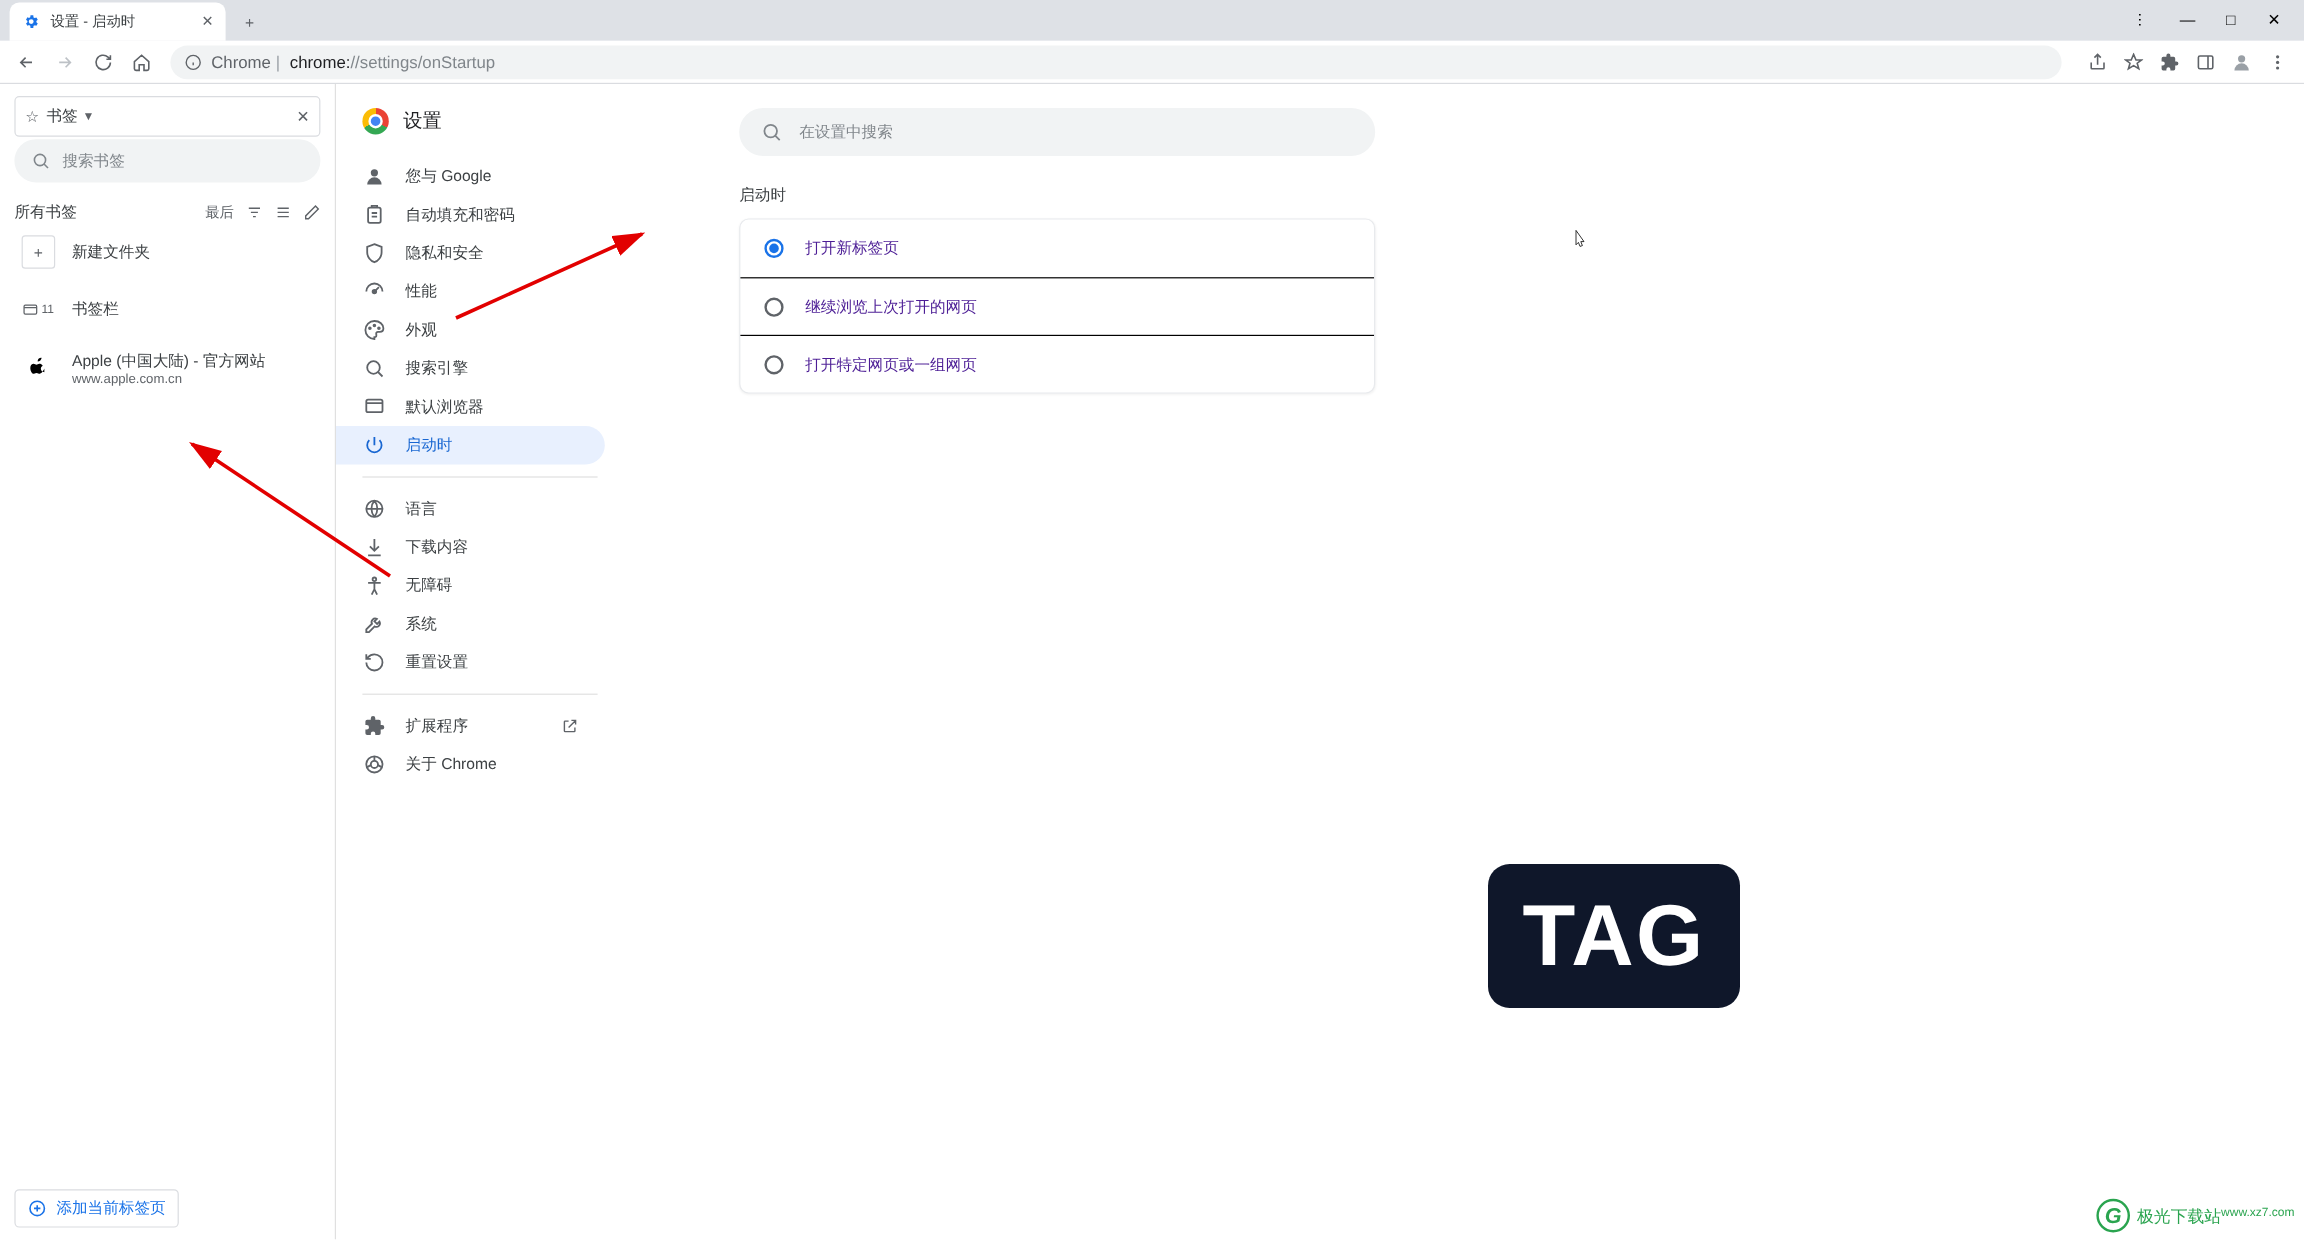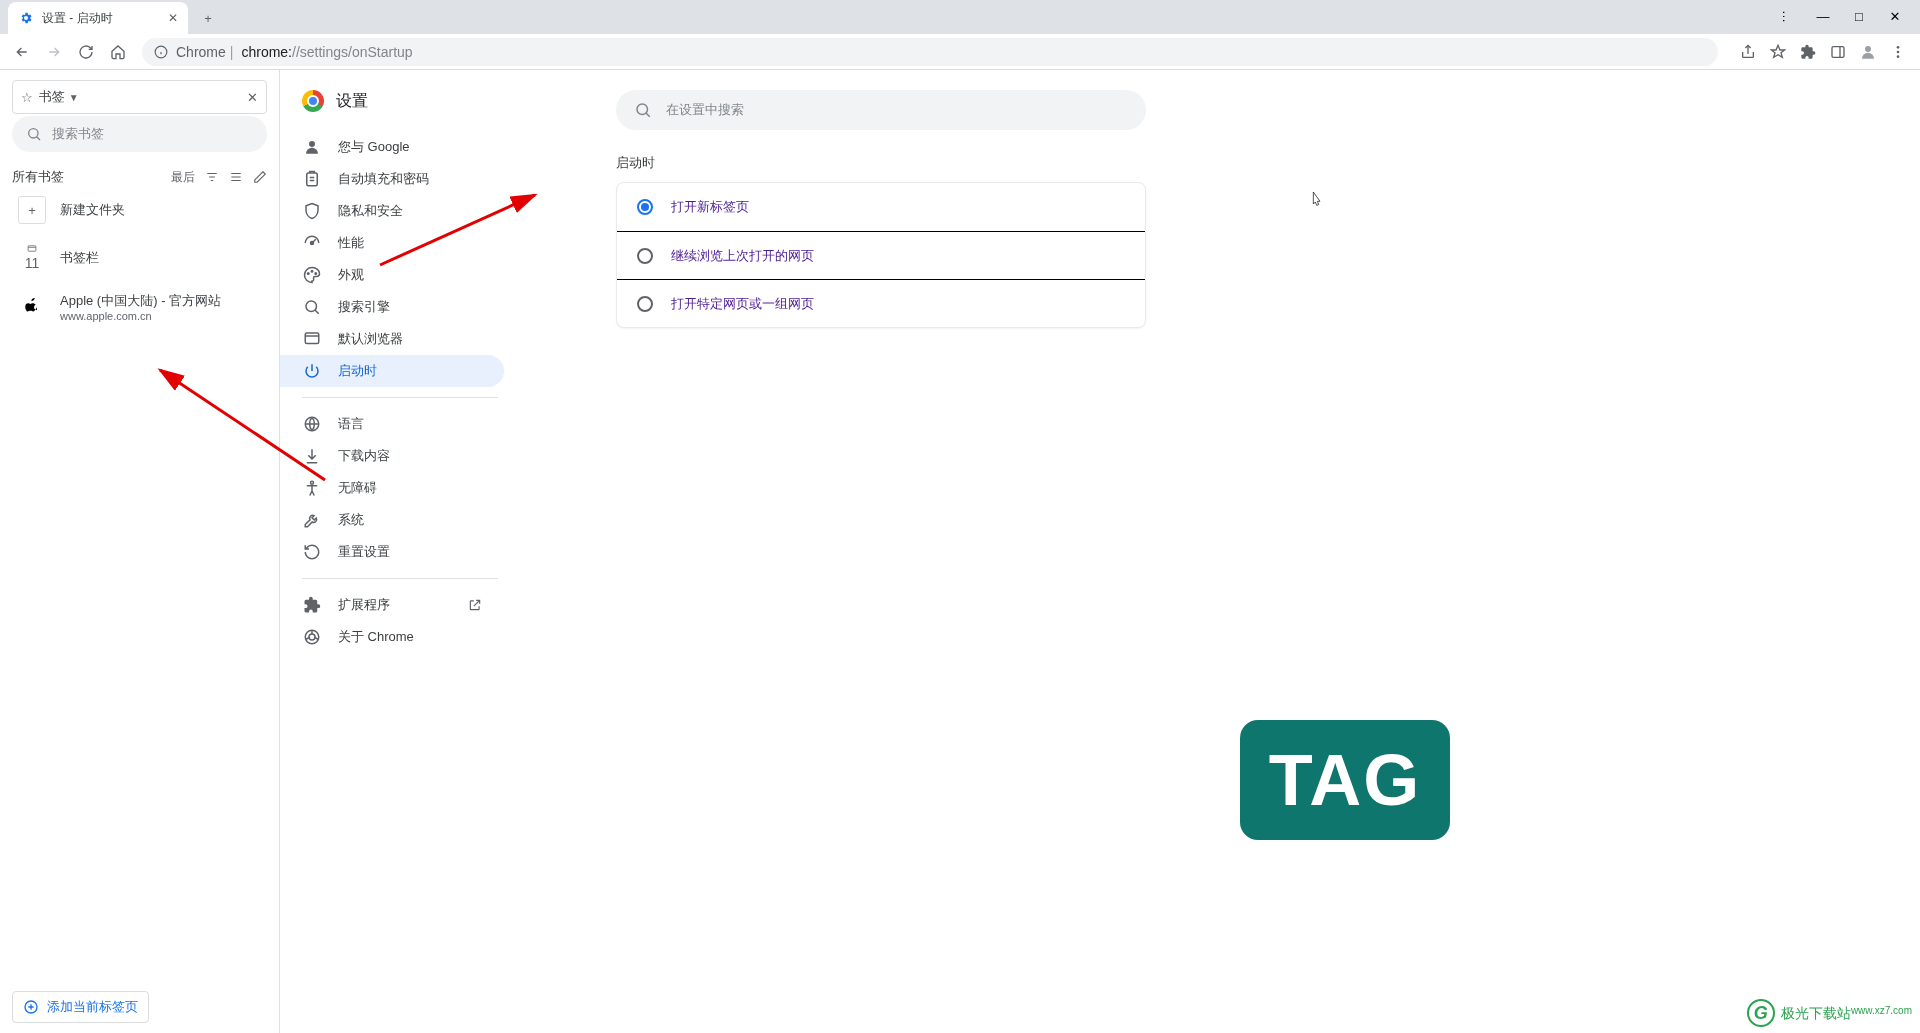--- a/index.html
+++ b/index.html
@@ -55,21 +55,21 @@
 .radio{width:16px;height:16px;border-radius:50%;border:2px solid #5f6368;position:relative;flex-shrink:0}
 .radio.selected{border-color:#1a73e8}
 .radio.selected::after{content:"";position:absolute;inset:2px;border-radius:50%;background:#1a73e8}
 .content-wrap{margin-left:96px;width:530px}
 .cursor{position:absolute;left:788px;top:120px;width:16px;height:20px;pointer-events:none}
 .arrow-svg{position:absolute;pointer-events:none}
 .watermark{position:absolute;left:720px;top:650px;display:flex;align-items:center;gap:15px}
 .wm-text{display:flex;flex-direction:column;align-items:center}
 .wm-cn{font-size:48px;font-weight:900;color:#cc0000;letter-spacing:2px}
 .wm-url{font-size:28px;font-weight:700;color:#1a73e8}
-.wm-tag{width:210px;height:120px;background:#0f766e;border-radius:18px;display:flex;align-items:center;justify-content:center;color:#fff;font-size:72px;font-weight:900;letter-spacing:2px}
+.wm-tag{width:210px;height:120px;background:#0f172a;border-radius:18px;display:flex;align-items:center;justify-content:center;color:#fff;font-size:72px;font-weight:900;letter-spacing:2px}
 .corner-wm{position:absolute;right:8px;bottom:6px;display:flex;align-items:center;gap:6px}
 .corner-circle{width:28px;height:28px;border:2px solid #2aa44f;border-radius:50%;display:flex;align-items:center;justify-content:center;color:#2aa44f;font-style:italic;font-weight:bold;font-size:18px}
 .corner-txt{display:flex;flex-direction:row;line-height:1}
 .corner-txt .a{color:#2aa44f;font-size:14px;font-weight:500}
 .corner-txt .b{color:#2aa44f;font-size:10px}
 svg{display:block}
 </style>
 </head>
 <body>
 
@@ -200,21 +200,21 @@
           <svg width="14" height="14" viewBox="0 0 24 24" fill="none" stroke="#5f6368" stroke-width="2">
             <path d="M17 3l4 4L7 21H3v-4z"></path>
           </svg>
         </span>
     </div>
     <div class="bm-item">
       <span class="ico bordered">+</span>
       <span>新建文件夹</span>
     </div>
     <div class="bm-item">
-      <span class="ico" style="flex-direction:column;font-size:14px;gap:3px">
+      <span class="ico" style="flex-direction:row;font-size:10px;gap:3px">
           <svg width="16" height="12" viewBox="0 0 24 18" fill="none" stroke="#5f6368" stroke-width="2">
             <rect x="2" y="2" width="20" height="14" rx="2"></rect>
             <path d="M2 6h20"></path>
           </svg>
           <span>11</span>
         </span>
       <span>书签栏</span>
     </div>
     <div class="bm-item">
       <span class="ico">

